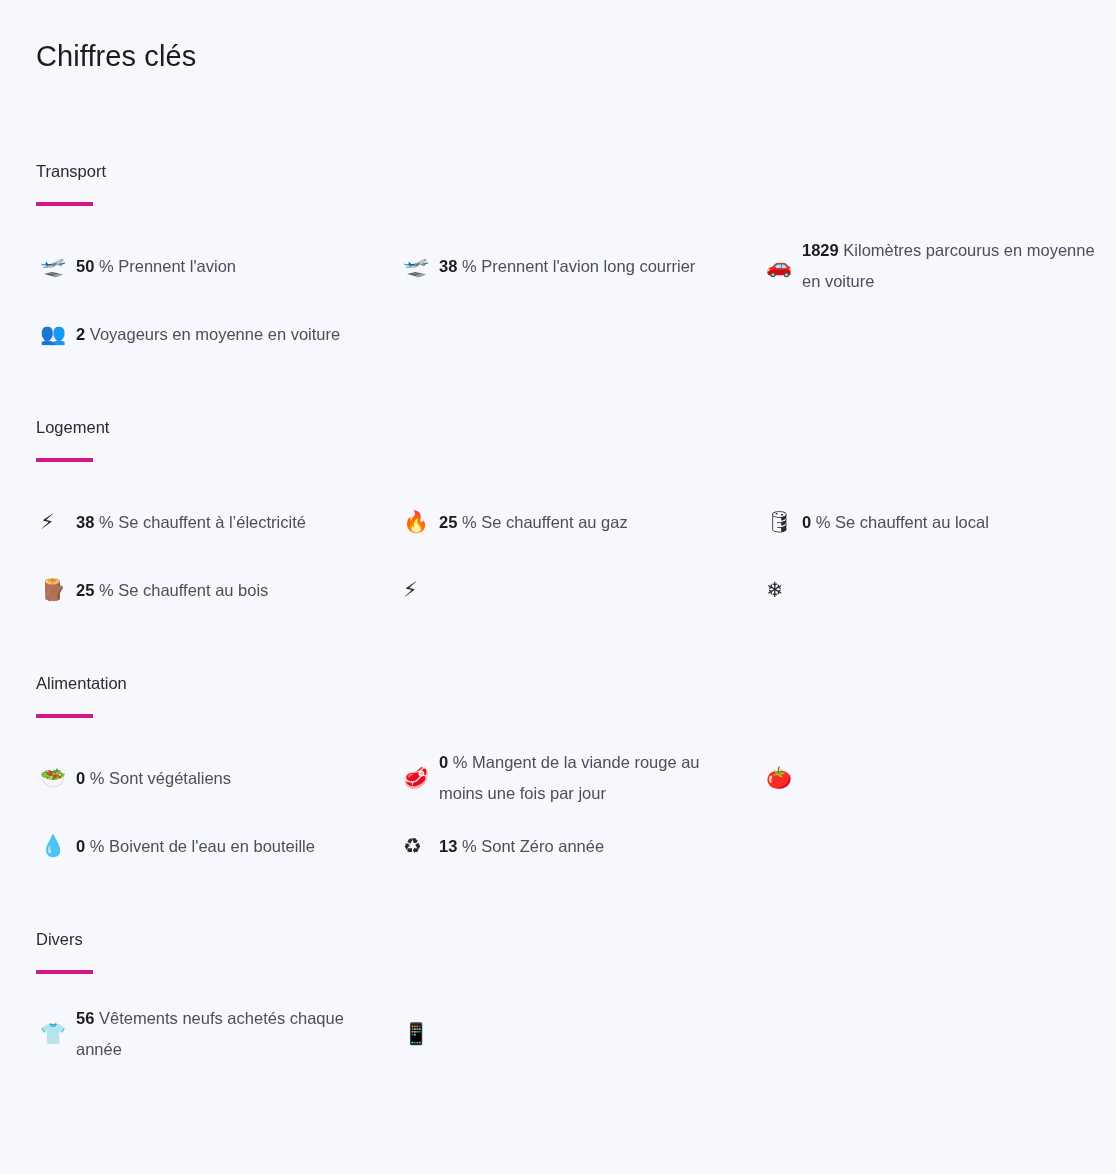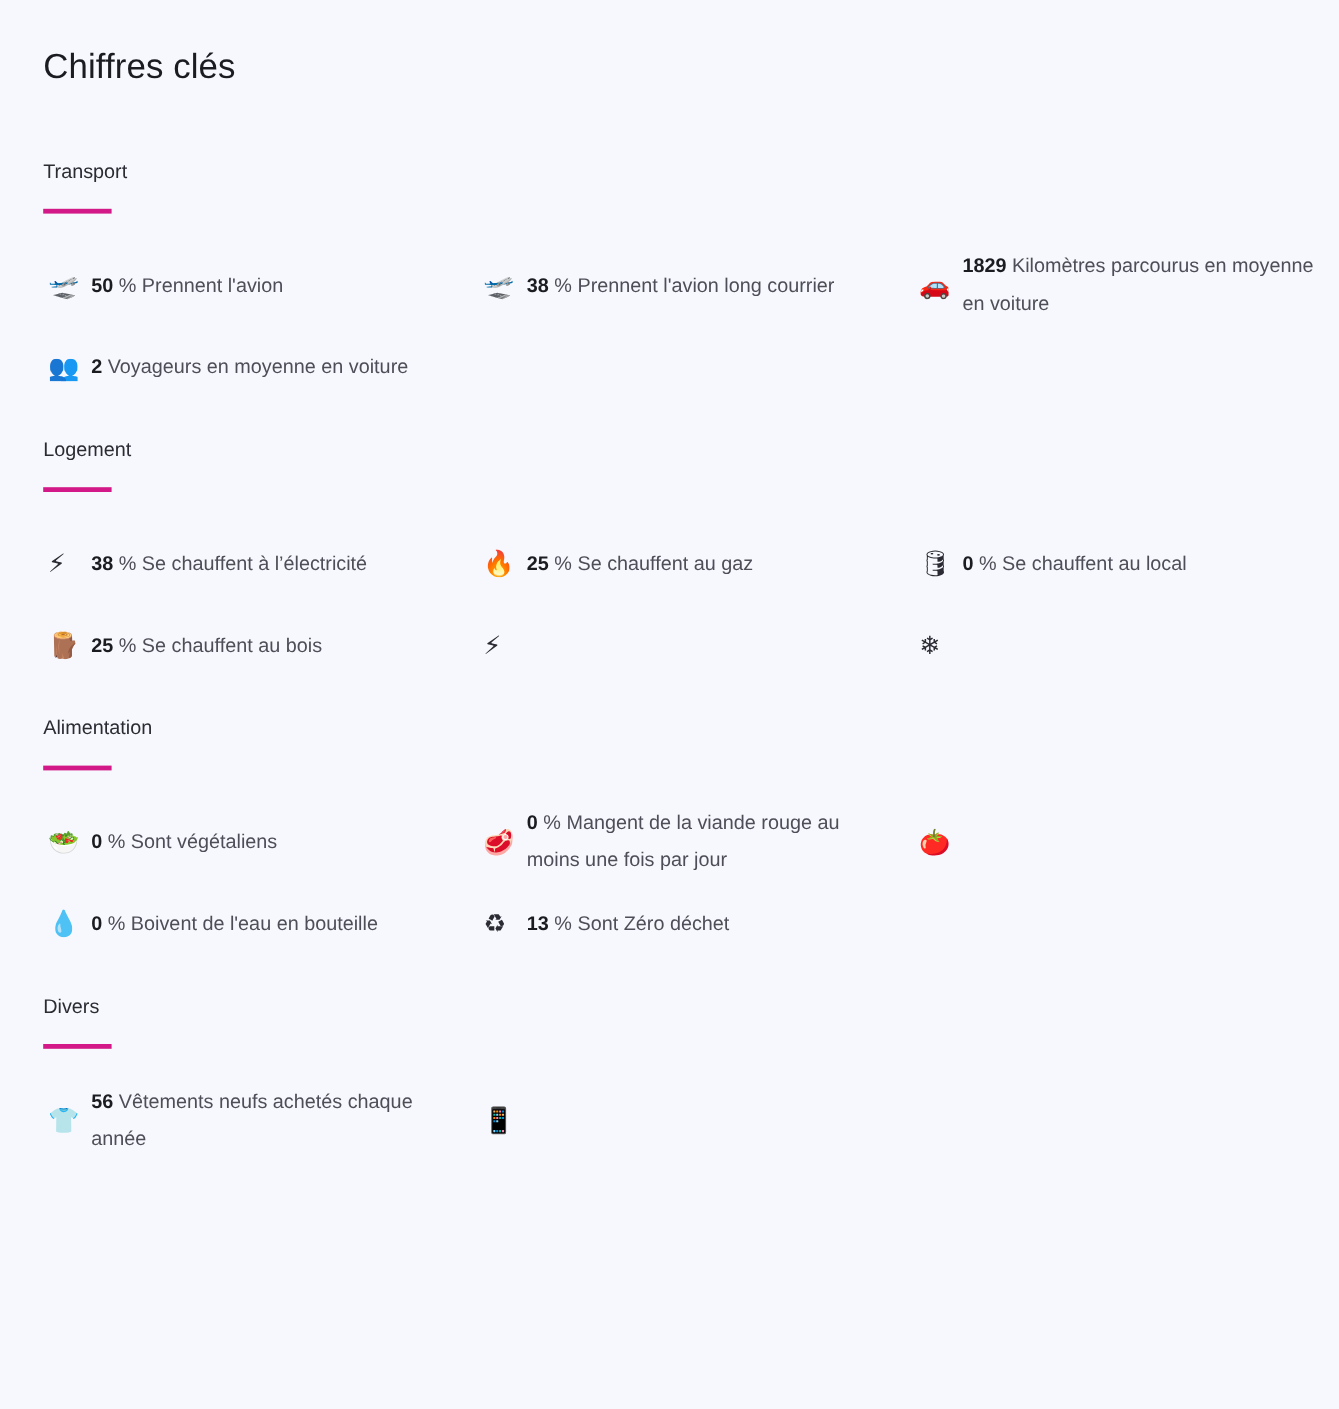--- a/index.html
+++ b/index.html
@@ -24,23 +24,23 @@
   .page-title {
     font-size: 29px;
     font-weight: 400;
     color: #1b1b22;
     letter-spacing: 0.1px;
     margin: 0 0 0 0;
     padding-top: 6px;
     line-height: 40px;
   }
   .section {
-    margin-top: 24px;
+    margin-top: 48px;
   }
-  .section:first-of-type { margin-top: 56px; }
+  .section:first-of-type { margin-top: 84px; }
   .section-title {
     font-size: 16.5px;
     font-weight: 400;
     color: #2b2b33;
     line-height: 22px;
     margin: 0;
   }
   .section-rule {
     width: 57px;
     height: 4px;
@@ -151,21 +151,21 @@
           </div>
           <div class="stat">
             <span class="icon">🍅</span>
           </div>
           <div class="stat">
             <span class="icon">💧</span>
             <span class="txt"><span class="num">0</span> <span>%</span> <span>Boivent de l'eau en bouteille</span></span>
           </div>
           <div class="stat">
             <span class="icon">♻</span>
-            <span class="txt"><span class="num">13</span> <span>%</span> <span>Sont Zéro déchet</span></span>
+            <span class="txt"><span class="num">13</span> <span>%</span> <span>Sont Zéro année</span></span>
           </div>
         </div>
       </div>
       <div class="section">
         <h2 class="section-title">Divers</h2>
         <div class="section-rule"></div>
         <div class="grid">
           <div class="stat">
             <span class="icon">👕</span>
             <span class="txt"><span class="num">56</span> <span>Vêtements neufs achetés chaque année</span></span>

